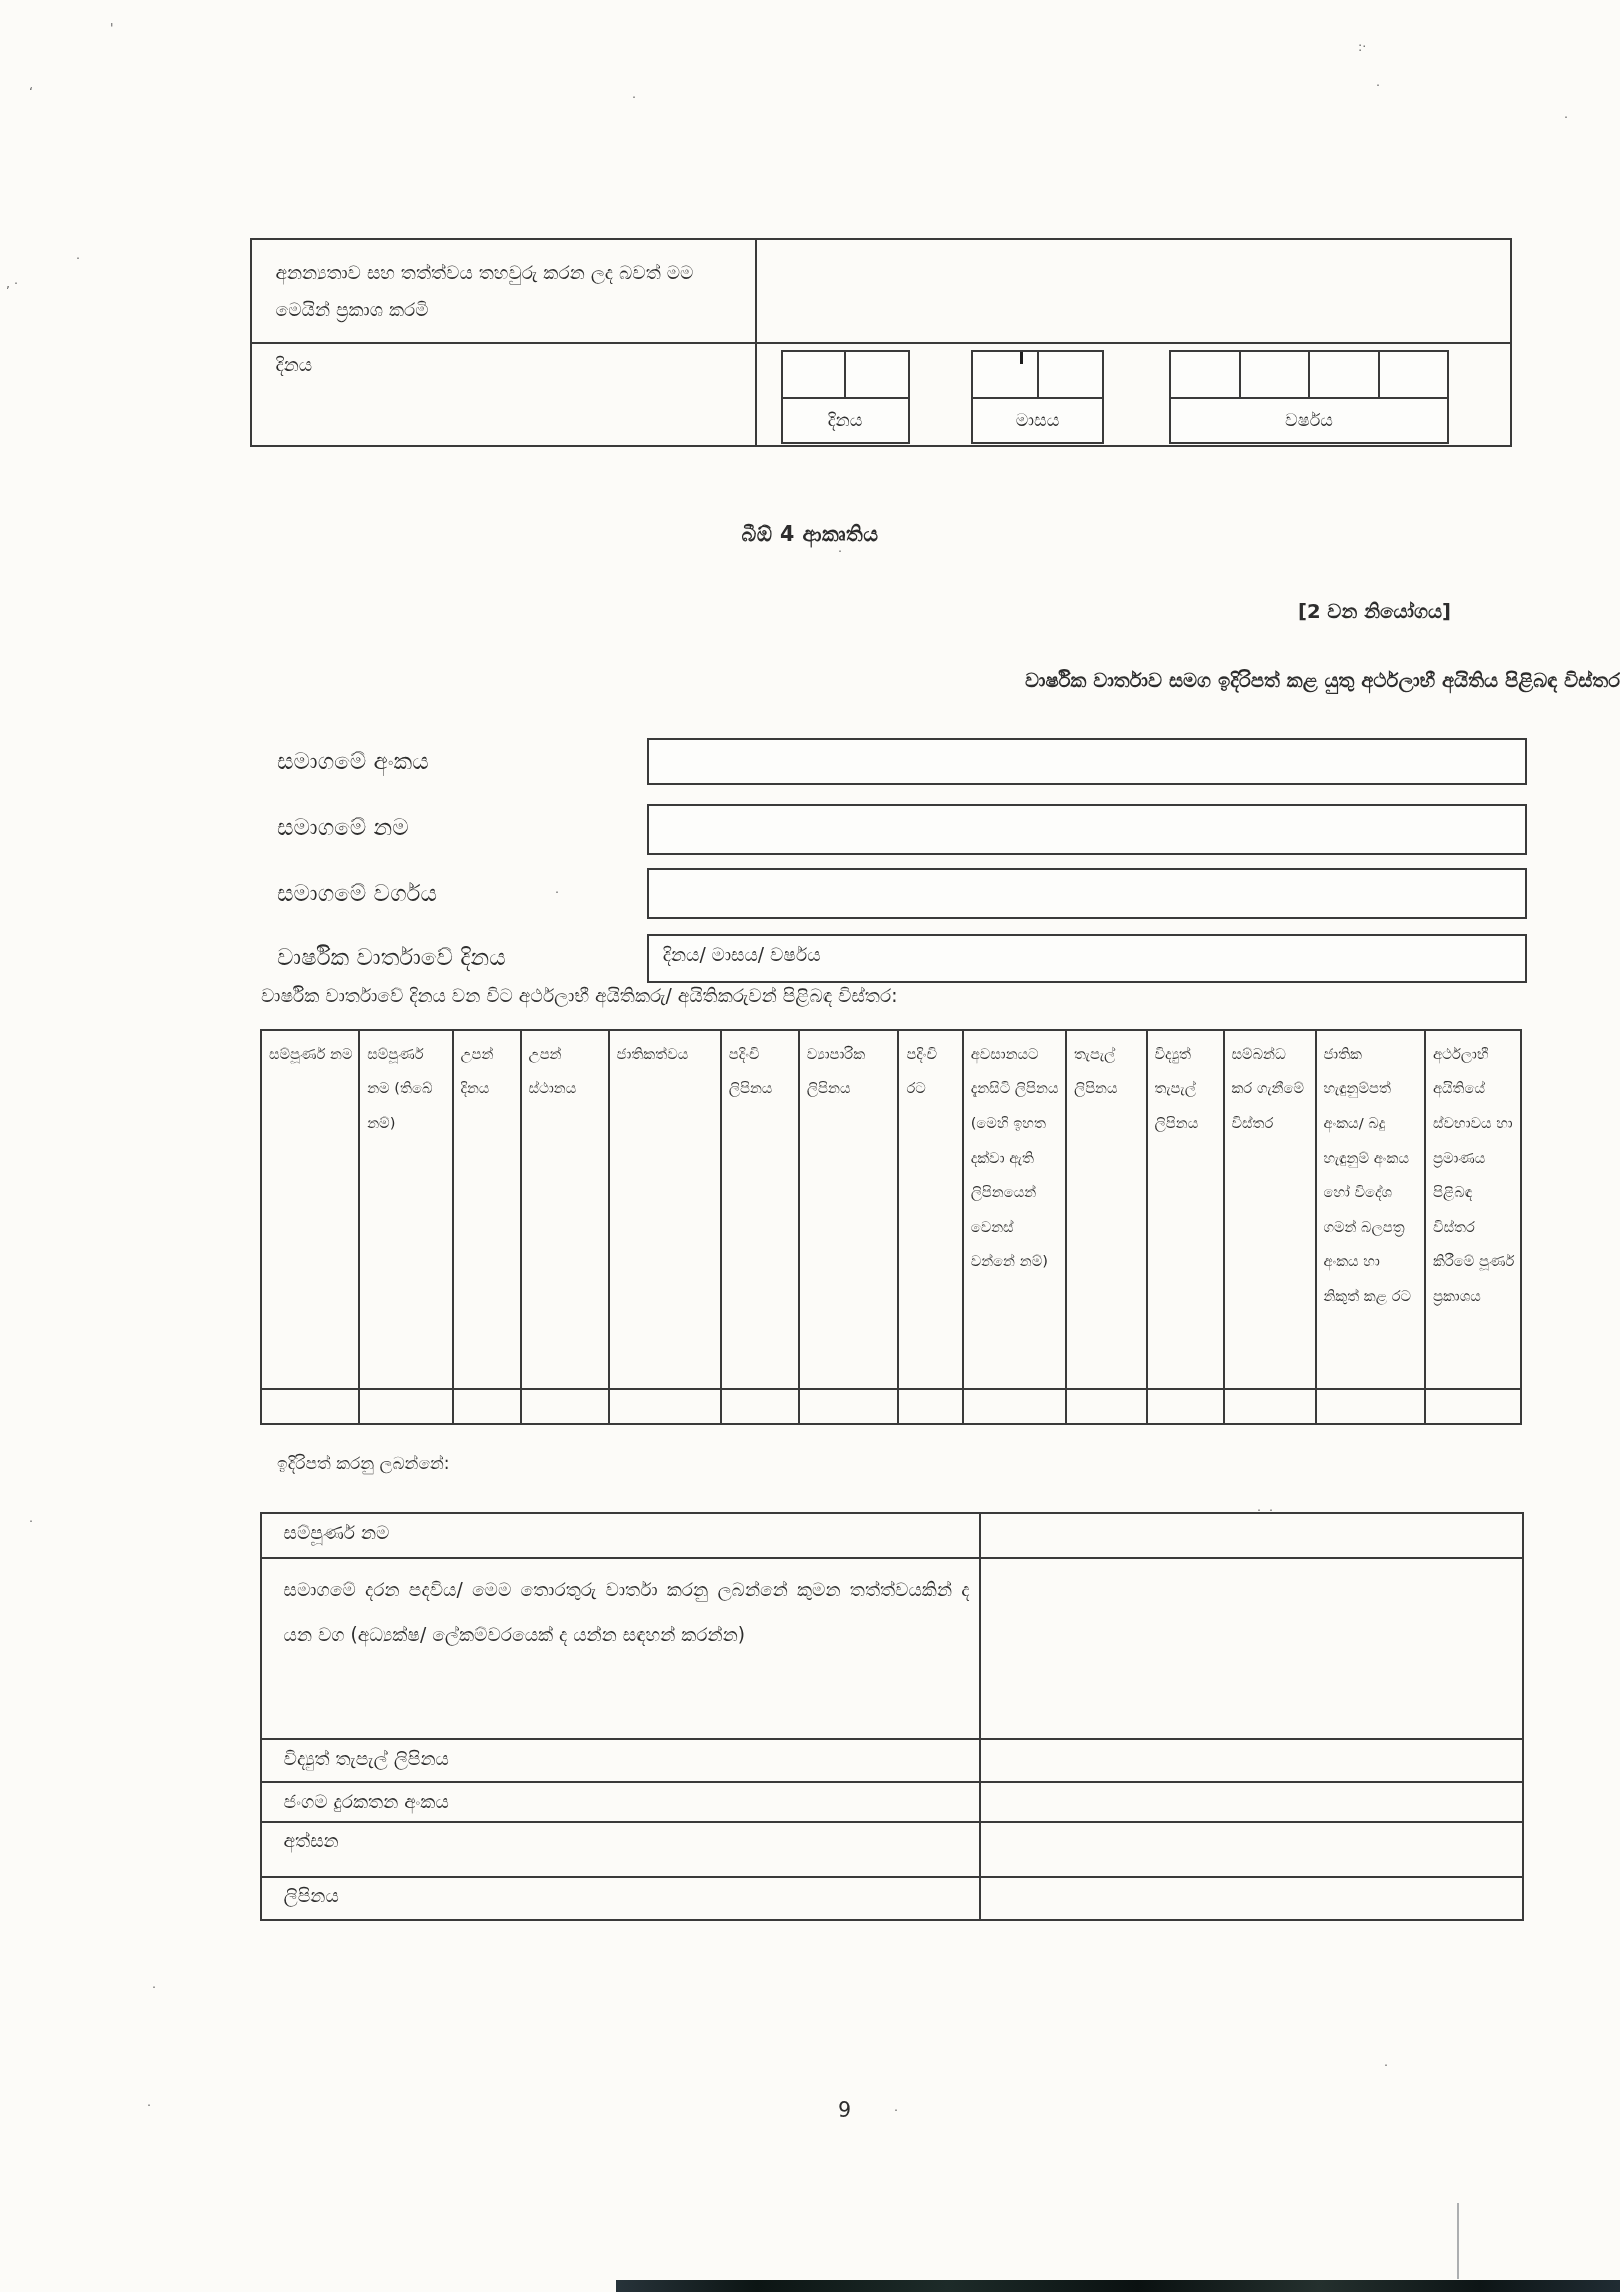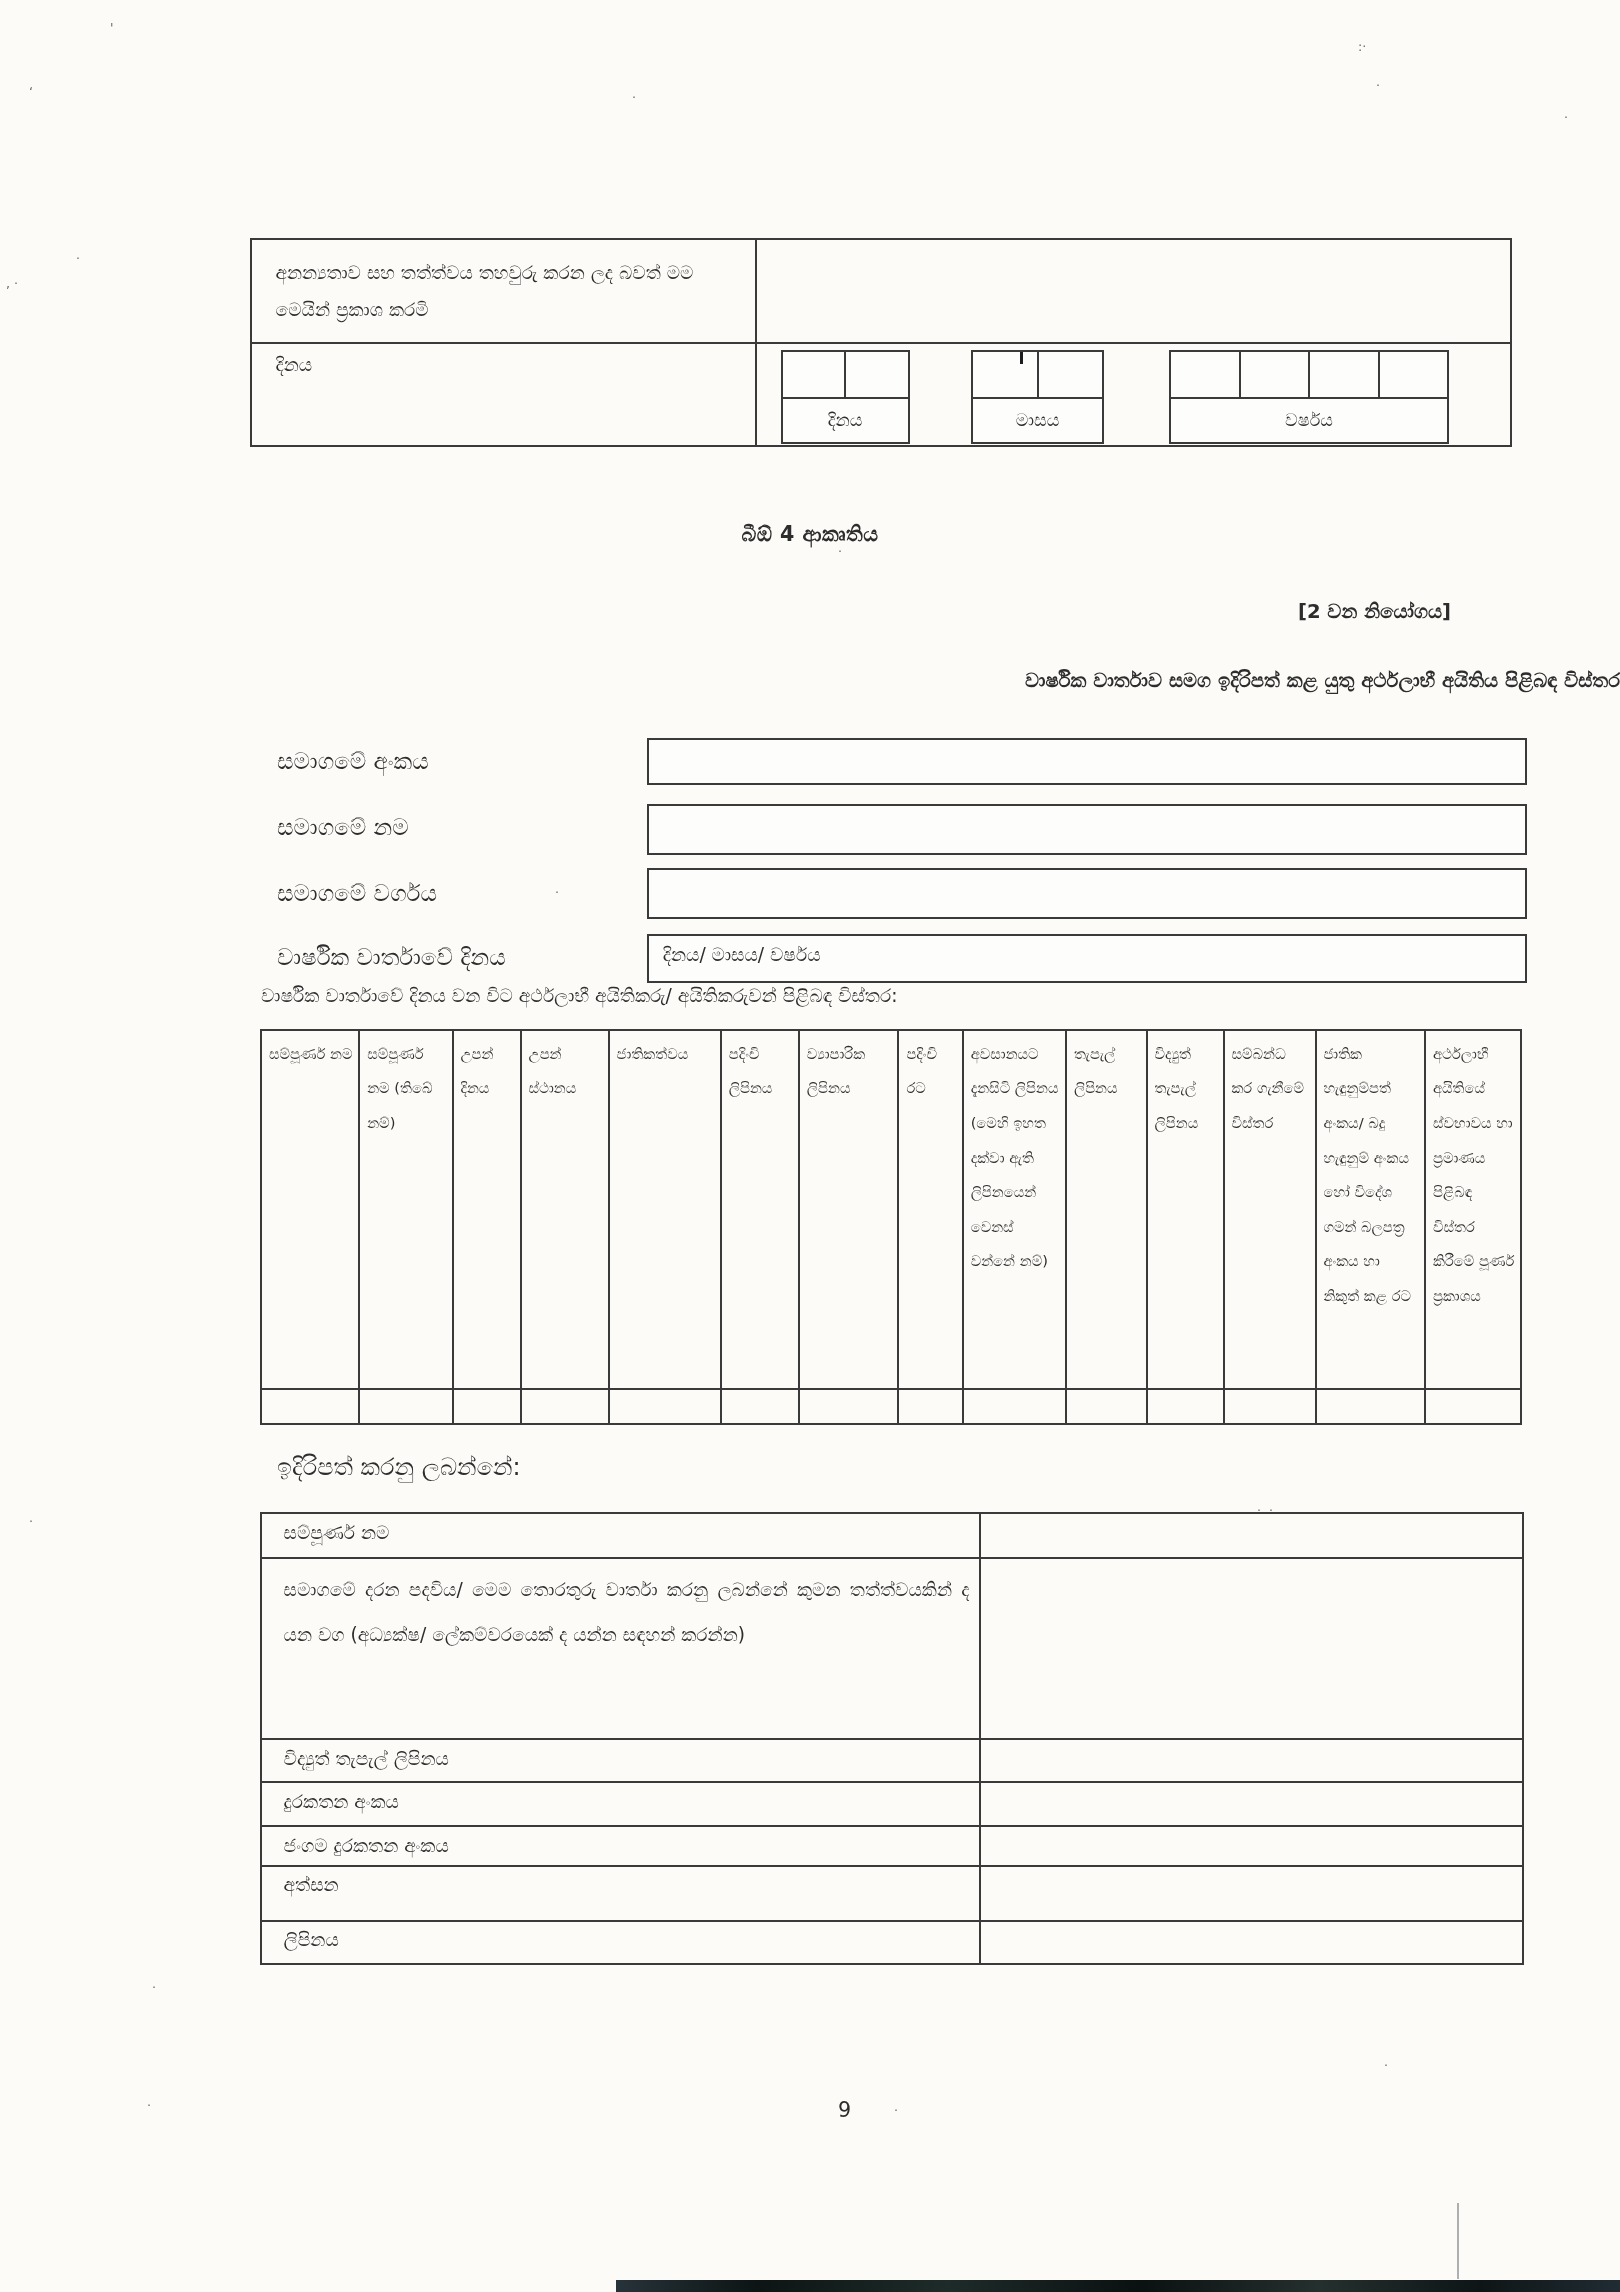--- a/index.html
+++ b/index.html
@@ -41,21 +41,21 @@
   .field-box{position:absolute;left:647px;width:880px;box-sizing:border-box;
     border:2px solid #3a3a3a;background:#fdfdfb;font-size:18.6px;padding:7.8px 13.7px;}
   
   .owners-intro{position:absolute;left:261px;top:985px;font-size:18.6px;}
   .owners-table{position:absolute;left:260px;top:1029px;width:1262px;
     border-collapse:collapse;table-layout:fixed;}
   .owners-table td{border:2px solid #3a3a3a;vertical-align:top;
     font-size:14.7px;line-height:2.35;padding:5.9px 4.9px 5.9px 6.9px;word-wrap:break-word;}
   .owners-table tr.datarow td{height:33px;padding:0;}
   
-  .submit-heading{position:absolute;left:277px;top:1453px;font-size:24px;}
+  .submit-heading{position:absolute;left:277px;top:1453px;font-size:17px;}
   .submit-table{position:absolute;left:260px;top:1512px;width:1264px;
     border-collapse:collapse;table-layout:fixed;}
   .submit-table td{border:2px solid #3a3a3a;box-sizing:border-box;
     font-size:18.6px;padding:7.8px 9.8px 7.8px 21.6px;vertical-align:top;}
   .submit-table td.val{padding:0;}
   .justified{text-align:justify;line-height:2.45;}
   
   .page-number{position:absolute;left:838px;top:2098px;font-size:20.6px;}
   .speck{position:absolute;color:#6a6a6a;font-size:12.7px;}
   .vmark{position:absolute;left:1457px;top:2203px;width:2px;height:76px;background:#8b8f93;opacity:.7;}
@@ -211,24 +211,20 @@
     </tr>
     <tr>
       <td class="justified" style="height:181px;">සමාගමේ දරන පදවිය/ මෙම තොරතුරු වාර්තා කරනු ලබන්නේ කුමන තත්ත්වයකින් ද යන වග (අධ්‍යක්ෂ/ ලේකම්වරයෙක් ද යන්න සඳහන් කරන්න)</td>
       <td class="val"></td>
     </tr>
     <tr>
       <td style="height:43px;">විද්‍යුත් තැපැල් ලිපිනය</td>
       <td class="val"></td>
     </tr>
     <tr>
-      <td style="height:44px;">දුරකතන අංකය</td>
-      <td class="val"></td>
-    </tr>
-    <tr>
       <td style="height:28px;">ජංගම දුරකතන අංකය</td>
       <td class="val"></td>
     </tr>
     <tr>
       <td style="height:55px;">අත්සන</td>
       <td class="val"></td>
     </tr>
     <tr>
       <td style="height:43px;">ලිපිනය</td>
       <td class="val"></td>

